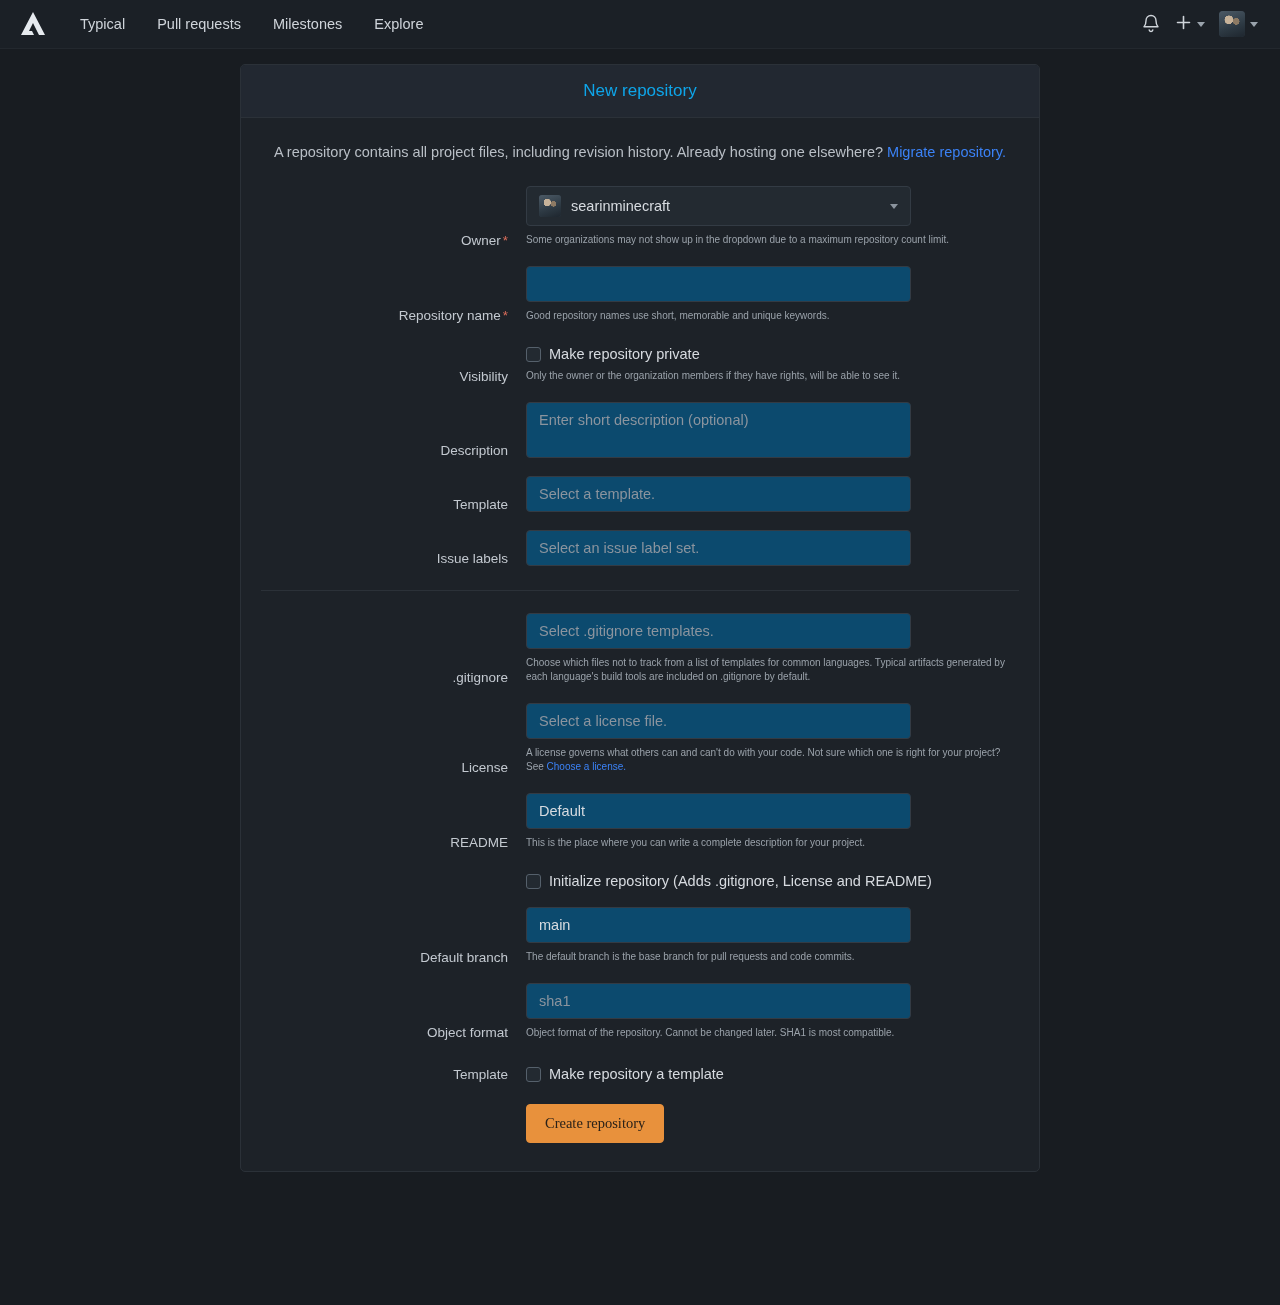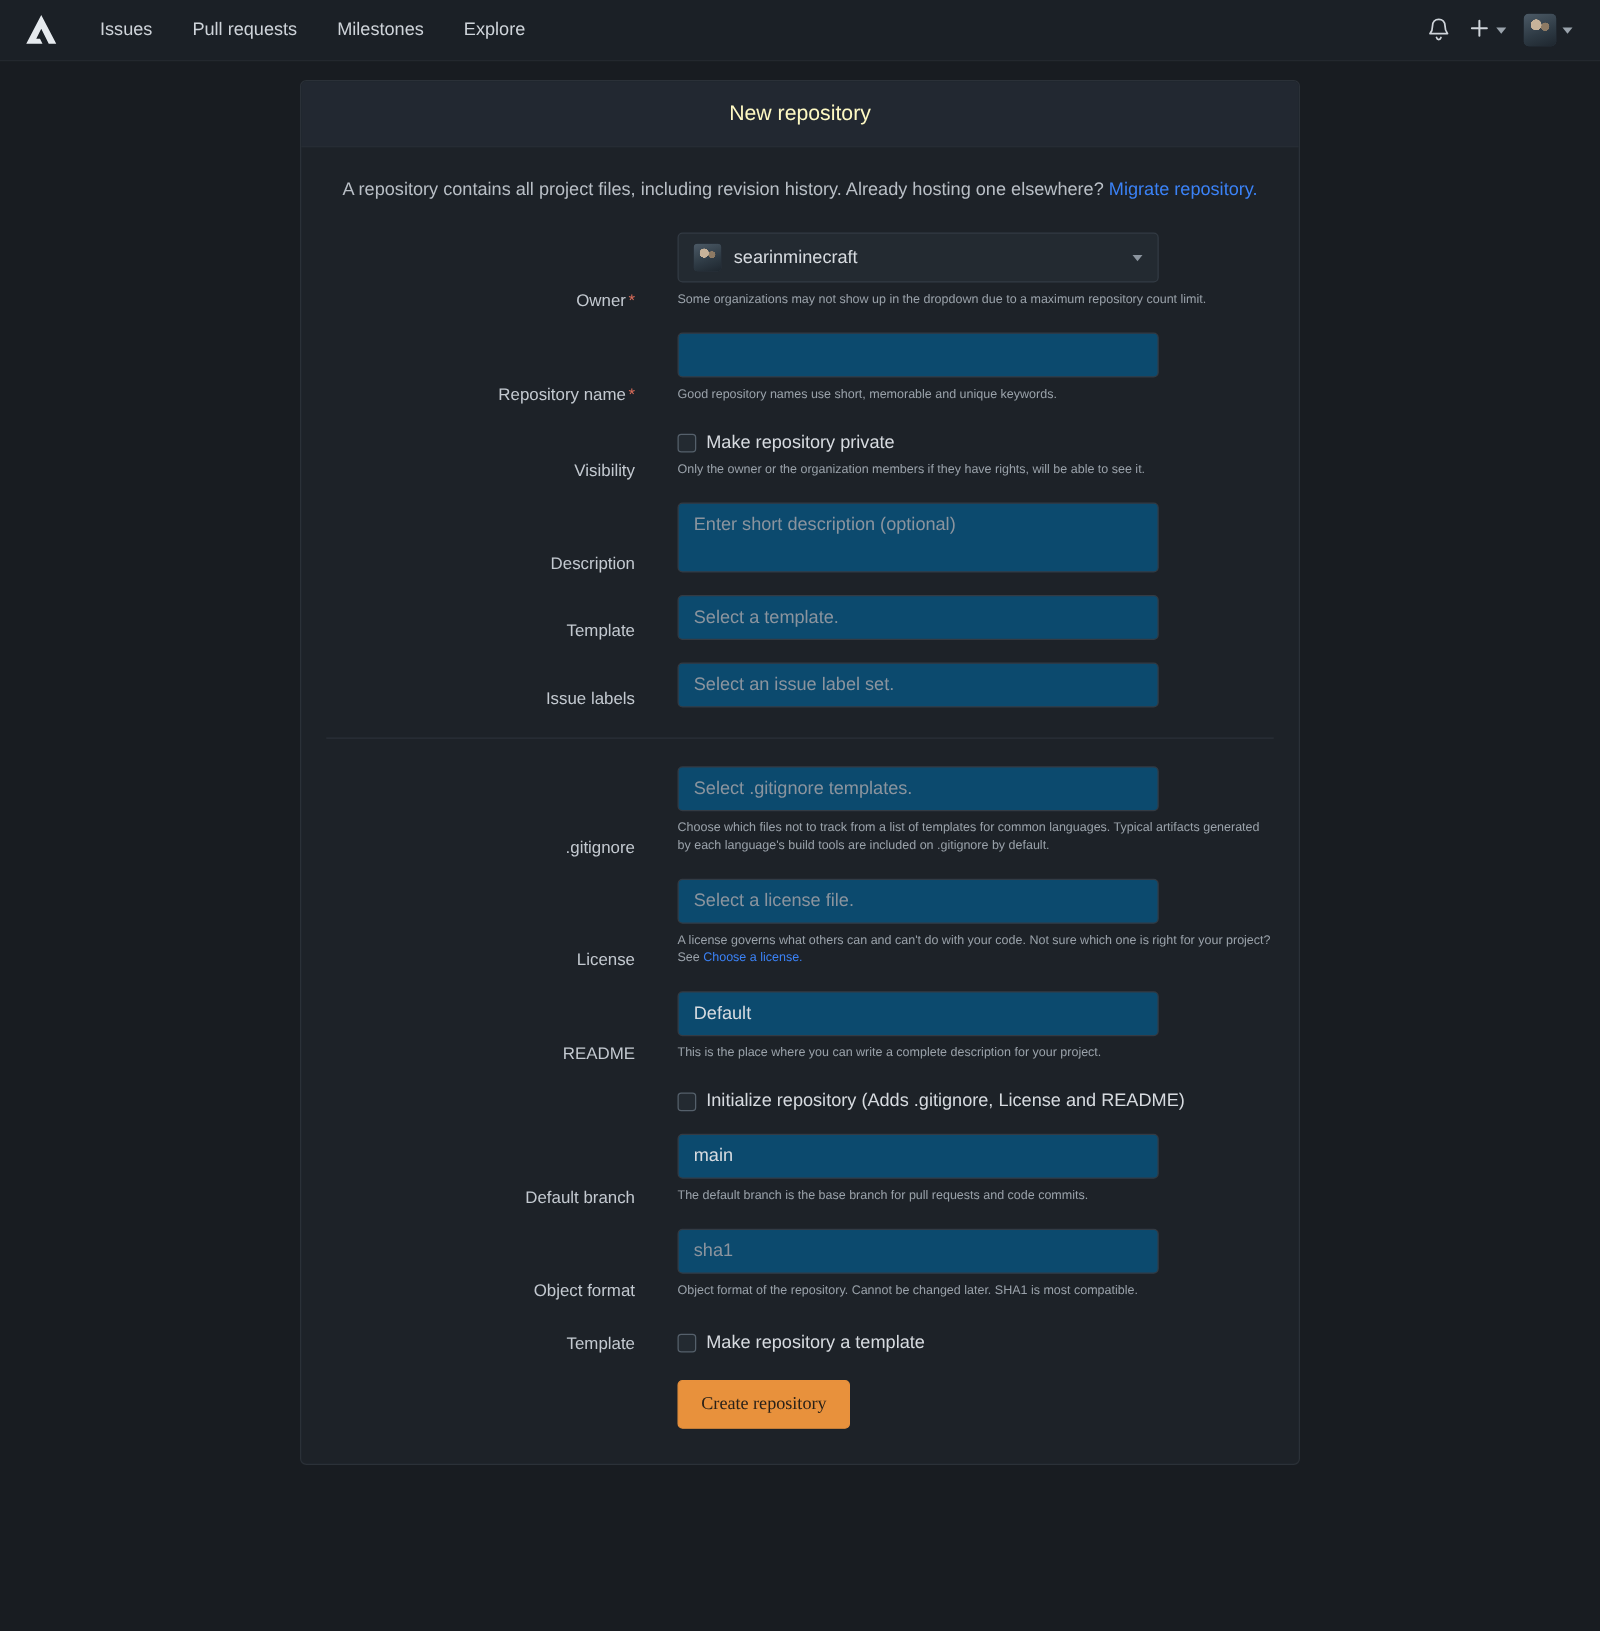--- a/index.html
+++ b/index.html
@@ -81,21 +81,21 @@
     border: 1px solid #2b3138;
     border-radius: 5px;
     margin-bottom: 40px;
   }
   .card-header {
     background: #222831;
     border-bottom: 1px solid #2b3138;
     padding: 16px 10px;
     text-align: center;
     font-size: 17px;
-    color: #fef9c3;
+    color: #0ea5e9;
     border-radius: 4px 4px 0 0;
   }
   .card-body {
     padding: 18px 20px 28px 20px;
   }
   .intro {
     text-align: center;
     font-size: 14.5px;
     color: #b9bfc6;
     margin: 8px 0 26px 0;
@@ -115,21 +115,20 @@
     padding-right: 18px;
     padding-top: 9px;
     font-size: 13.5px;
     color: #c3c9d0;
     white-space: nowrap;
   }
   .req { color: #db6d5a; margin-left: 2px; }
   .field-body {
     flex: 1 1 auto;
     min-width: 0;
-    margin-left: 16px;
   }
   .control {
     width: 385px;
     background: #0c4a6e;
     border: 1px solid #333b44;
     border-radius: 4px;
     color: #d7dbe0;
     font-size: 14.5px;
     font-family: "Liberation Sans", sans-serif;
     padding: 9px 12px;
@@ -230,21 +229,21 @@
 </head>
 <body>
 
 <div class="navbar">
   <a class="brand" href="#">
     <svg width="30" height="28" viewBox="0 0 30 28" aria-hidden="true">
       <path d="M15 2 L27 25 L21 25 L15 13 L11 21 L14 21 L16 25 L3 25 Z" fill="#e6eaee"></path>
     </svg>
   </a>
   <nav class="nav-links">
-    <a class="nav-link" href="#">Issues</a>
+    <a class="nav-link" href="#">Typical</a>
     <a class="nav-link" href="#">Pull requests</a>
     <a class="nav-link" href="#">Milestones</a>
     <a class="nav-link" href="#">Explore</a>
   </nav>
   <div class="nav-right">
     <span class="bell-icon">
       <svg width="20" height="22" viewBox="0 0 20 22" aria-hidden="true">
         <path d="M10 2.5c-3 0-5 2.2-5 5.2 0 4-1.2 5.2-2 6.1h14c-0.8-0.9-2-2.1-2-6.1 0-3-2-5.2-5-5.2z" fill="none" stroke="#cfd4da" stroke-width="1.4" stroke-linejoin="round"></path>
         <path d="M8.2 17c0.3 1 1 1.6 1.8 1.6s1.5-0.6 1.8-1.6" fill="none" stroke="#cfd4da" stroke-width="1.4" stroke-linecap="round"></path>
       </svg>

